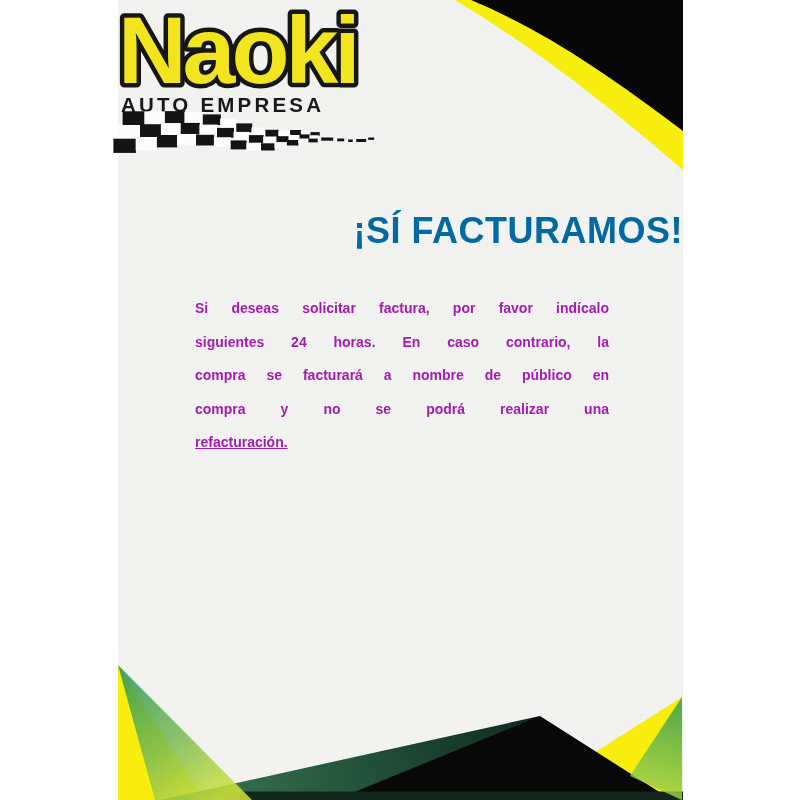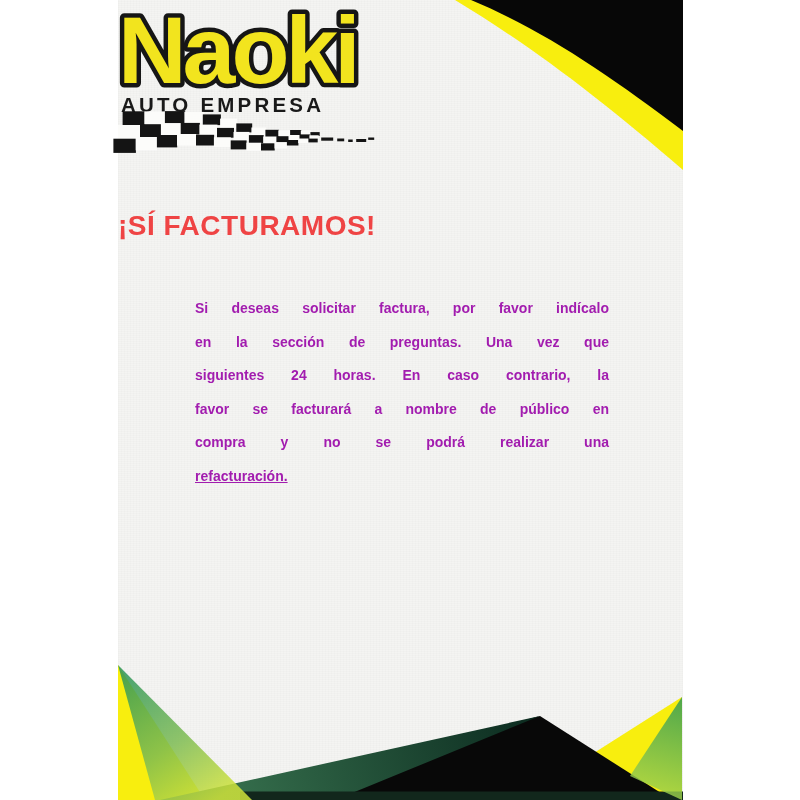--- a/index.html
+++ b/index.html
@@ -38,23 +38,23 @@
   .flag-svg{
     position:absolute;left:116px;top:108px;width:270px;height:52px;overflow:visible;
   }
   .brand-tagline{
     position:absolute;left:122px;top:153px;
     font-size:14.5px;font-weight:bold;letter-spacing:0.3px;
     color:#e7362f;white-space:pre;
   }
   .invoice-headline{
     position:absolute;left:118px;top:210px;width:565px;
-    text-align:left;
-    font-size:28px;font-weight:bold;letter-spacing:0.5px;
-    color:#ef4444;
+    text-align:right;
+    font-size:36px;font-weight:bold;letter-spacing:0.5px;
+    color:#0369a1;
   }
   .invoice-paragraph{
     position:absolute;left:195px;top:292px;width:414px;
     font-size:14px;font-weight:bold;color:#a21caf;
   }
   .para-line{
     text-align:justify;
     -moz-text-align-last:justify;
     text-align-last:justify;
     line-height:33.6px;
@@ -158,20 +158,19 @@
       <rect x="232.2" y="31.5" width="4.5" height="2.5" fill="#141414"></rect>
       <rect x="240.2" y="31.0" width="10.0" height="3.0" fill="#141414"></rect>
       <rect x="252.2" y="29.5" width="6.0" height="2.4" fill="#141414"></rect>
     </svg>
 
 
   <div class="invoice-headline">¡SÍ FACTURAMOS!</div>
 
   <div class="invoice-paragraph">
       <div class="para-line">Si deseas solicitar factura, por favor indícalo</div>
-      <div class="para-line">en la sección de preguntas. Una vez que</div>
       <div class="para-line">siguientes 24 horas. En caso contrario, la</div>
-      <div class="para-line">favor se facturará a nombre de público en</div>
+      <div class="para-line">compra se facturará a nombre de público en</div>
       <div class="para-line">compra y no se podrá realizar una</div>
       <div class="para-line">refacturación.</div>
     </div>
 
 </div>
 
 </body></html>

